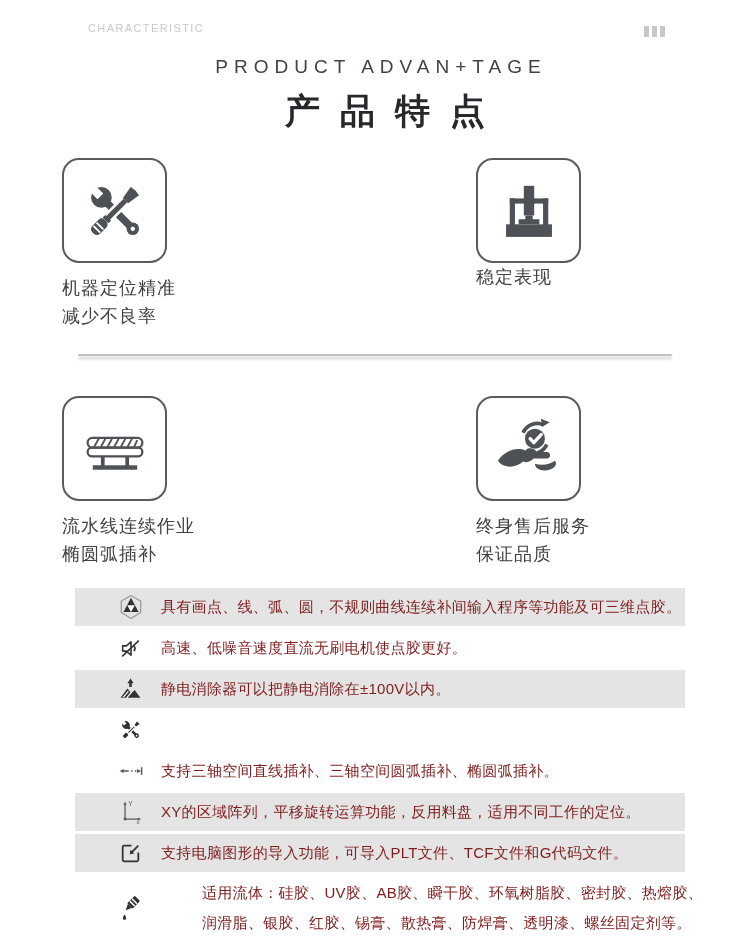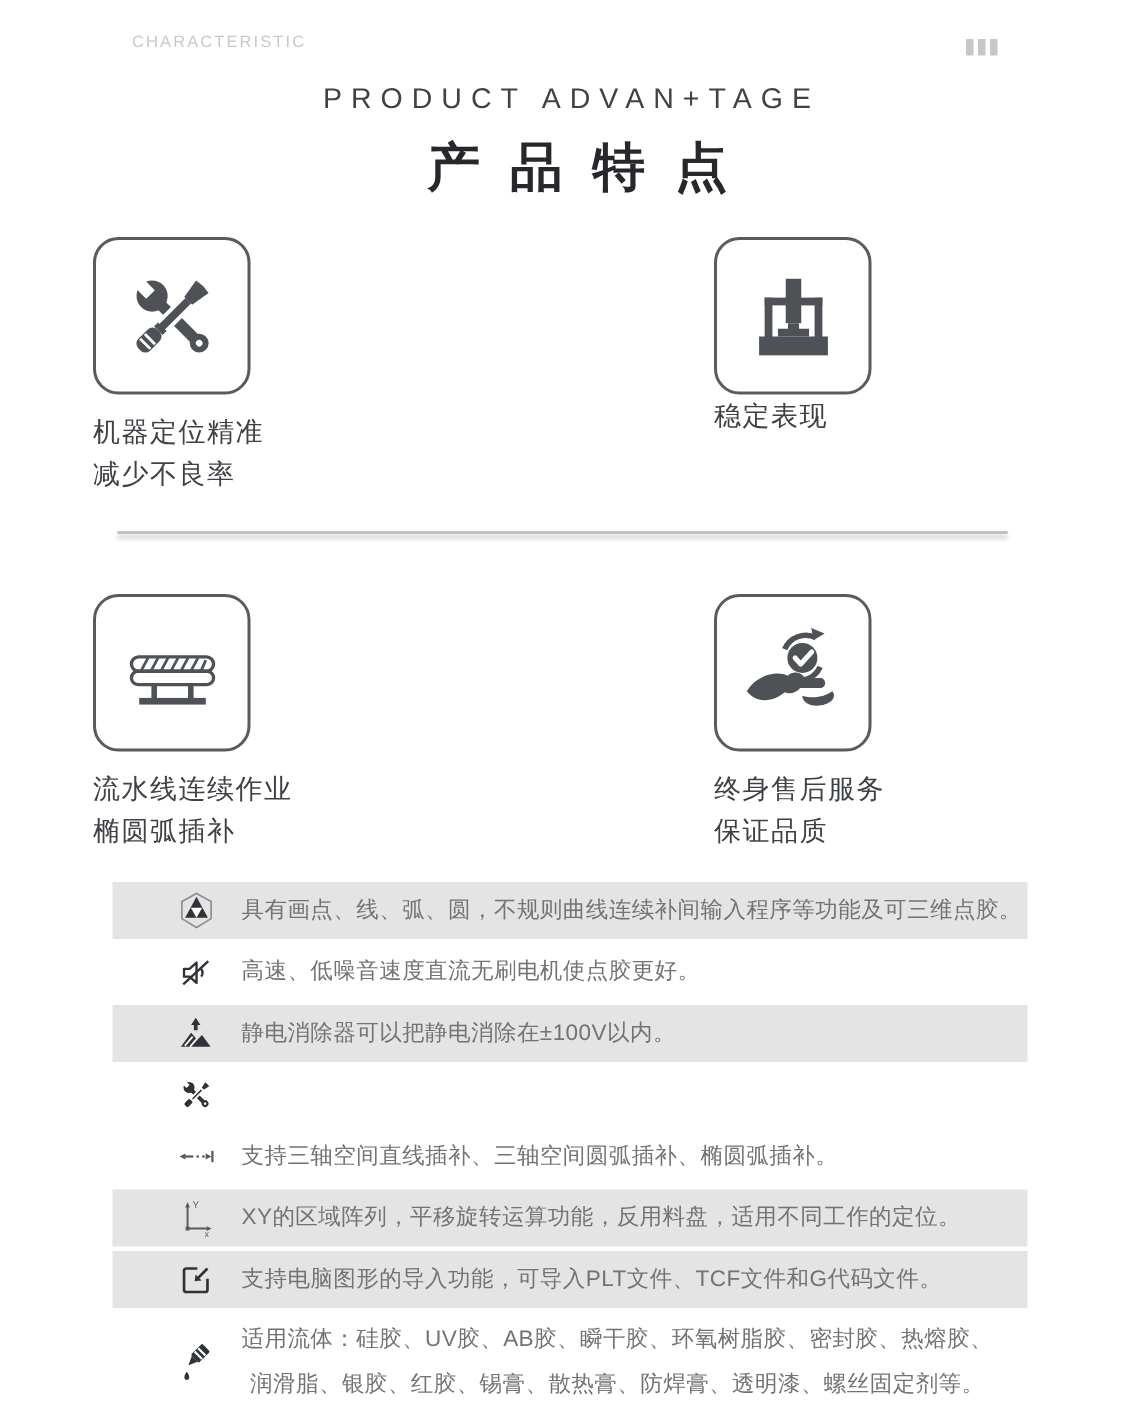--- a/index.html
+++ b/index.html
@@ -20,23 +20,23 @@
   .feat{width:206px;display:flex;flex-direction:column;align-items:flex-start;}
   .icon-box{width:101px;height:101px;border:2px solid #595b5f;border-radius:17px;
     display:flex;align-items:center;justify-content:center;background:#fff;}
   .feat-line{font-size:18px;line-height:28px;color:#3e4145;letter-spacing:1px;white-space:nowrap;}
   .feat-line.first{margin-top:11px;}
   .divider{position:absolute;top:354px;left:78px;width:594px;height:2px;background:#c0c0c0;
     border-radius:1px;box-shadow:0 3px 3px rgba(0,0,0,.22);}
   .feature-list{position:absolute;top:588px;left:75px;width:610px;}
   .lrow{display:flex;align-items:center;height:38px;margin-bottom:3px;padding-left:42px;box-sizing:border-box;}
   .lrow.gray{background:#e4e4e4;}
-  .lrow.tall{height:66px;}
+  .lrow.tall{height:66px;gap:41px;}
   .licon{flex:0 0 27px;width:27px;display:flex;align-items:center;justify-content:center;margin-right:17px;}
-  .row-text{font-size:15px;color:#737373;letter-spacing:.3px;white-space:nowrap;line-height:30px;text-align:center;}
+  .row-text{font-size:15px;color:#7f1d1d;letter-spacing:.3px;white-space:nowrap;line-height:30px;}
   svg{display:block;}
 </style>
 </head>
 <body>
 
 <div class="page">
 
   <div class="eyebrow">CHARACTERISTIC</div>
   <div class="menu">
       <i></i>

